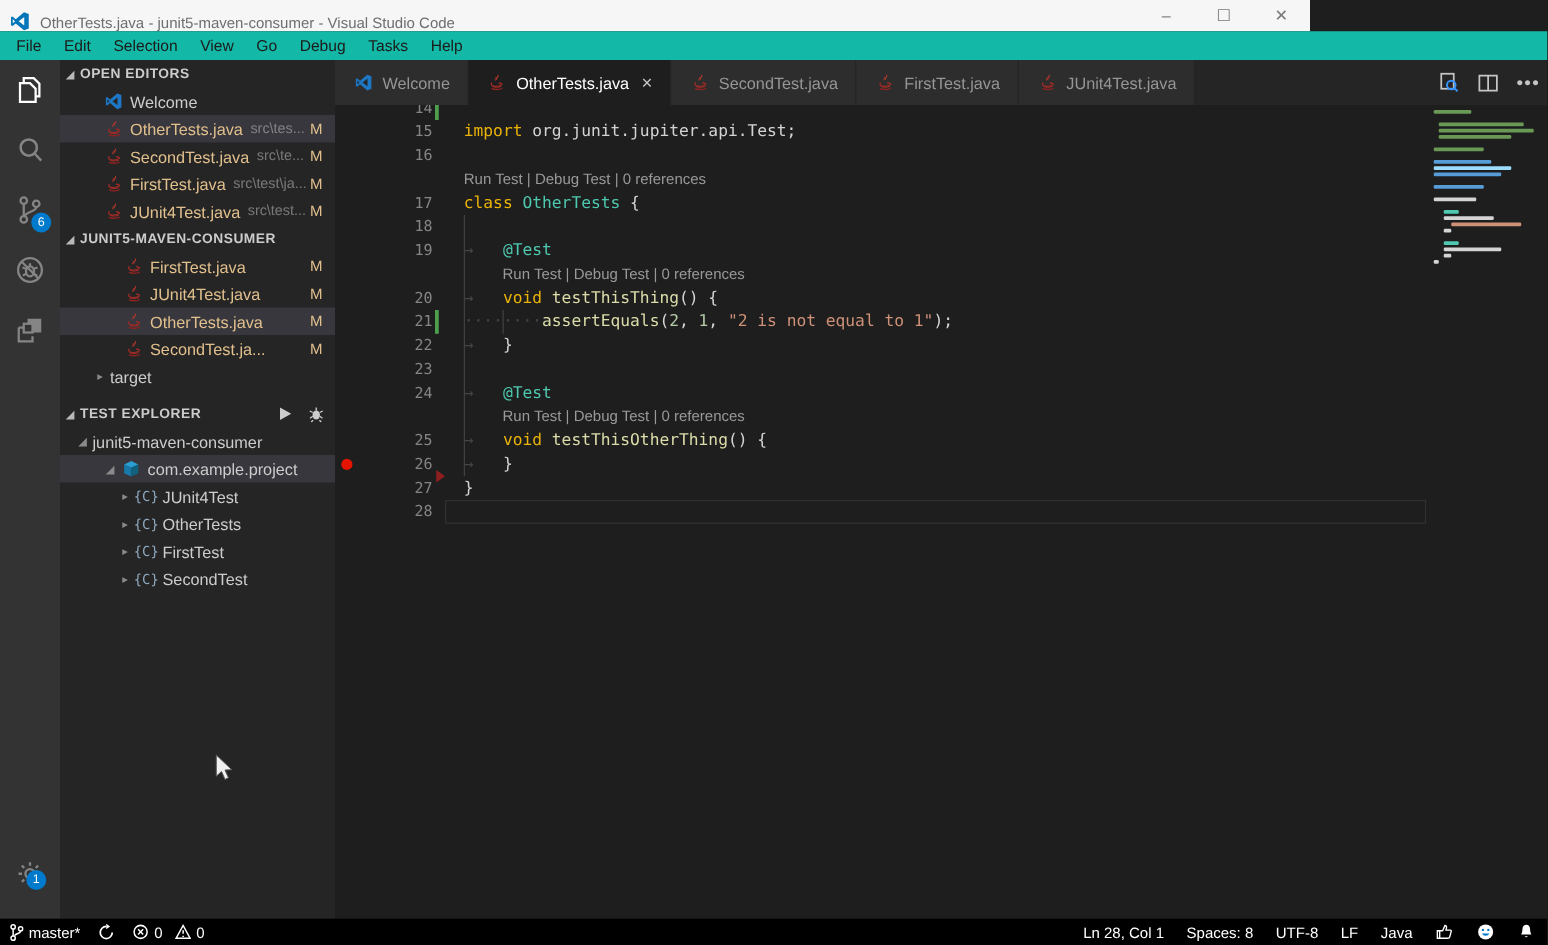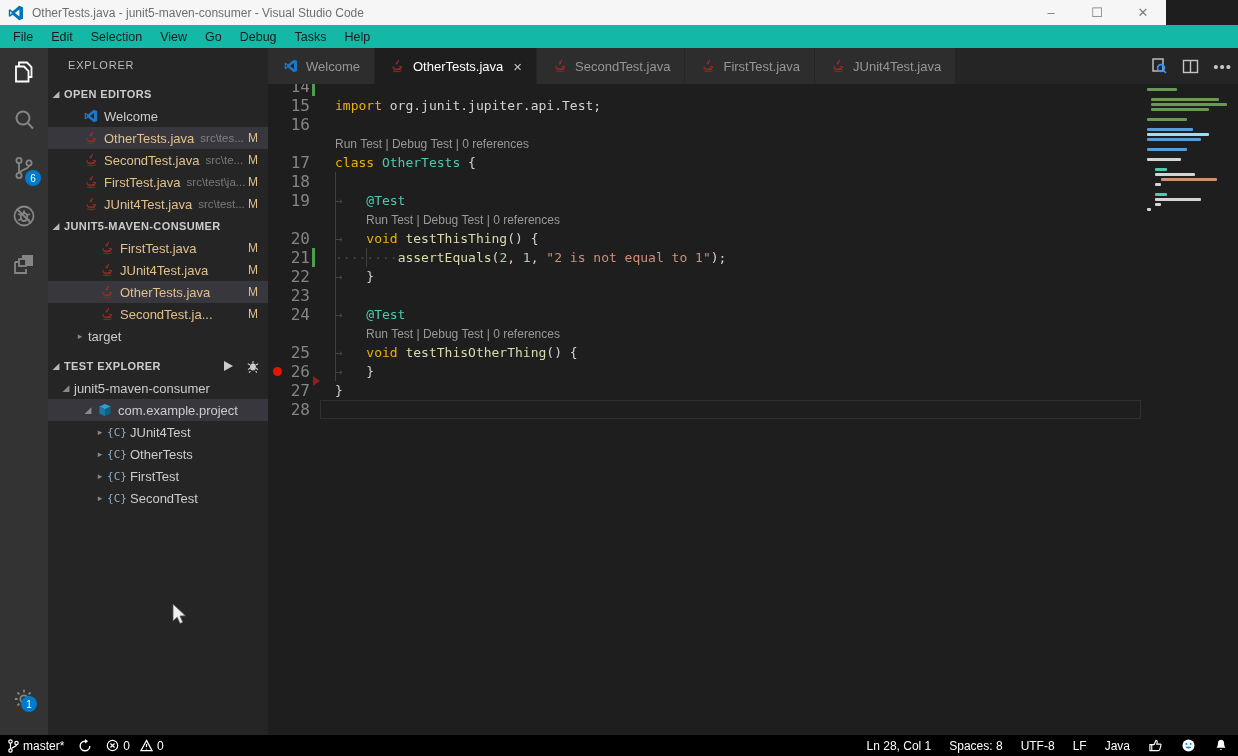--- a/index.html
+++ b/index.html
@@ -1,20 +1,20 @@
 <!DOCTYPE html>
 <html><head>
 <meta charset="utf-8">
 <style>
   * { margin:0; padding:0; box-sizing:border-box; }
   html,body { width:1238px; height:756px; background:#1e1e1e; font-family:"Liberation Sans",sans-serif; overflow:hidden; }
   #app { position:relative; width:1238px; height:756px; overflow:hidden; }
 
   
-  .titlebar { position:absolute; left:0; top:0; width:1166px; height:25px; background:#f6f6f6; display:flex; align-items:center; }
+  .titlebar { position:absolute; left:0; top:0; width:1048px; height:25px; background:#f6f6f6; display:flex; align-items:flex-end; }
   .titlebar .vsicon { width:16px; height:16px; margin:0 8px 0 8px; }
   .titlebar .title { font-size:12px; color:#6e6e6e; }
   .win-controls { position:absolute; right:0; top:0; height:25px; display:flex; }
   .win-btn { width:46px; height:25px; display:flex; align-items:center; justify-content:center; font-size:13px; color:#7a7a7a; }
 
   
   .menubar { position:absolute; left:0; top:25px; width:1238px; height:23px; background:#14b8a6; display:flex; align-items:center; padding-left:4px; }
   .menu-item { font-size:12.5px; color:#1b1b1b; padding:3px 9px; }
 
   
@@ -48,21 +48,21 @@
   .tab .sb-ic { margin-right:6px; }
   .tab-close { margin-left:10px; font-size:15px; color:#c5c5c5; line-height:1; }
   .editor-actions { position:absolute; right:6px; top:0; height:36px; display:flex; align-items:center; gap:14px; color:#c5c5c5; }
 
   
   .editor { position:absolute; left:268px; top:84px; width:970px; height:651px; background:#1e1e1e; overflow:hidden; }
   .code-scroll { position:absolute; left:0; top:-7px; width:873px; }
   .code-row { position:relative; height:19px; display:flex; font-family:"DejaVu Sans Mono",monospace; font-size:13px; line-height:19px; }
   .bp-col { width:20px; flex:none; position:relative; }
   .bp-dot { position:absolute; left:5px; top:5px; width:9px; height:9px; border-radius:50%; background:#e51400; }
-  .lnum { width:22px; flex:none; text-align:right; color:#858585; font-size:16px; }
+  .lnum { width:22px; flex:none; text-align:right; color:#858585; font-size:12px;margin-left:36px; }
   .mark-col { width:10px; flex:none; position:relative; }
   .chg-bar { position:absolute; left:2px; top:0; width:3px; height:19px; background:#4d9e4d; }
   .red-tri { position:absolute; left:3px; bottom:-5px; width:0; height:0; border-left:7px solid #8f1f1f; border-top:5px solid transparent; border-bottom:5px solid transparent; z-index:3; }
   .code { position:relative; flex:1; padding-left:15px; white-space:pre; color:#d4d4d4; }
   .code.cur { outline:1px solid #303030; outline-offset:-1px; }
   .guide1 { position:absolute; left:15px; top:0; width:1px; height:19px; background:#404040; }
   .guide2 { position:absolute; left:46px; top:0; width:1px; height:19px; background:#404040; }
   .lens { font-family:"Liberation Sans",sans-serif; font-size:12px; color:#999999; }
   .tk-kw { color:#eab308; } .tk-type { color:#4ec9b0; } .tk-fn { color:#dcdcaa; }
   .tk-num { color:#b5cea8; } .tk-str { color:#ce9178; } .tk-pln { color:#d4d4d4; }
@@ -163,21 +163,20 @@
           <svg width="22" height="22" viewBox="0 0 22 22" fill="none" stroke="#858585" stroke-width="1.8">
             <path d="M2 9 L2 20 L13 20 L13 16 M2 9 L6 9 M9 9 L13 9 L13 13"></path>
             <rect x="9" y="2" width="11" height="11" fill="#858585" stroke="none"></rect>
             <rect x="6" y="6" width="7" height="7" fill="#333333" stroke="#858585"></rect>
           </svg>
         </span>
       </div>
     </div>
 
   <div class="sidebar">
-    <div class="sb-title">EXPLORER</div>
     <div id="sb-sections">
         <div>
           <div class="sb-row">
             <span class="twistie">◢</span>
             <span class="sb-hdr">OPEN EDITORS</span>
           </div>
           <div class="sb-row" style="padding-left: 34px;">
             <span class="sb-ic">
               <svg width="14" height="14" viewBox="0 0 16 16">
                 <path fill="#1d77c4" d="M11.2 0.8 L15 2.2 V13.8 L11.2 15.2 L4.6 9.7 L2 11.8 L0.8 11.2 V4.8 L2 4.2 L4.6 6.3 Z"></path>

